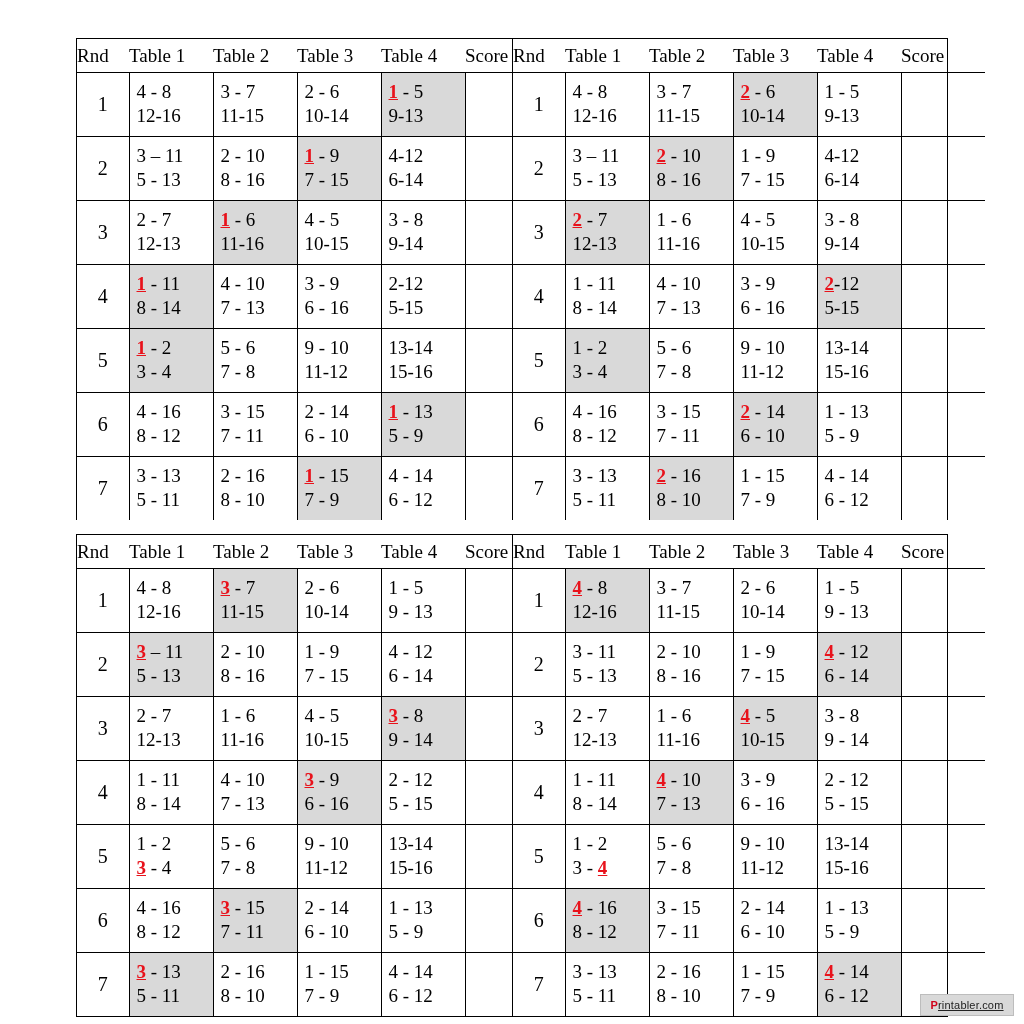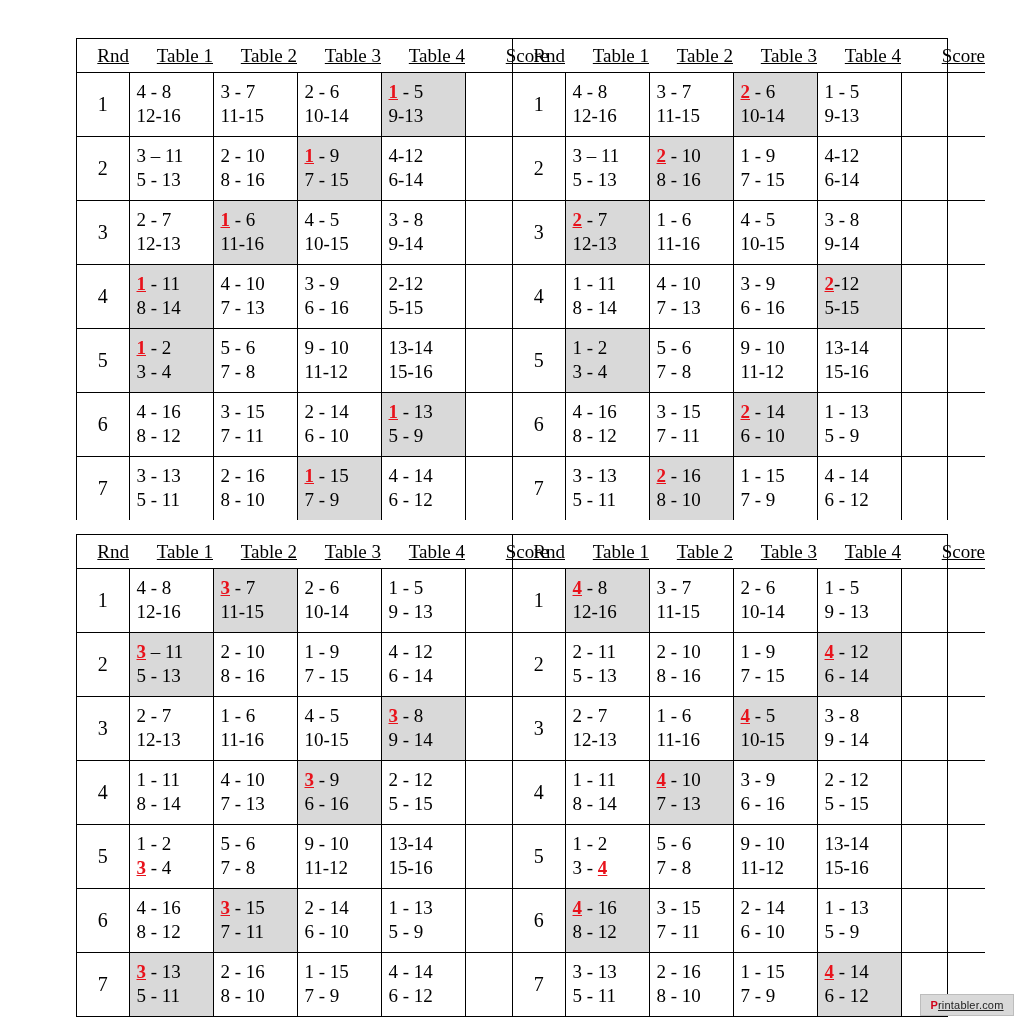--- a/index.html
+++ b/index.html
@@ -40,24 +40,23 @@
   }
   table.sched {
     border-collapse: collapse;
     width: 100%;
     table-layout: fixed;
     font-size: 19px;
   }
   table.sched th {
     font-weight: normal;
     padding: 6px 0 5px 0;
-    text-align: right;
+    text-align: left;
     vertical-align: middle;
     border: none;
-    text-decoration: underline;
   }
   table.sched td {
     padding: 0;
     vertical-align: middle;
     border-top: 1px solid #000;
     border-right: 1px solid #000;
     height: 63px;
   }
   table.sched td:last-child { border-right: none; }
   table.sched tr:first-child td { border-top: 1px solid #000; }
@@ -829,21 +828,21 @@
                 </div>
               </td>
               <td class="c-score">&nbsp;</td>
             </tr>
             <tr>
               <td class="c-rnd">
                 <div class="rnd-num">2</div>
               </td>
               <td class="c-t">
                 <div class="cell">
-                  <div class="line">2 - 11</div>
+                  <div class="line">3 - 11</div>
                   <div class="line">5 - 13</div>
                 </div>
               </td>
               <td class="c-t">
                 <div class="cell">
                   <div class="line">2 - 10</div>
                   <div class="line">8 - 16</div>
                 </div>
               </td>
               <td class="c-t">

